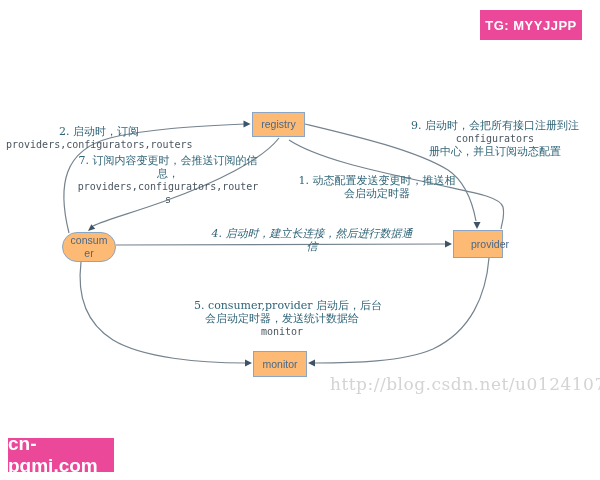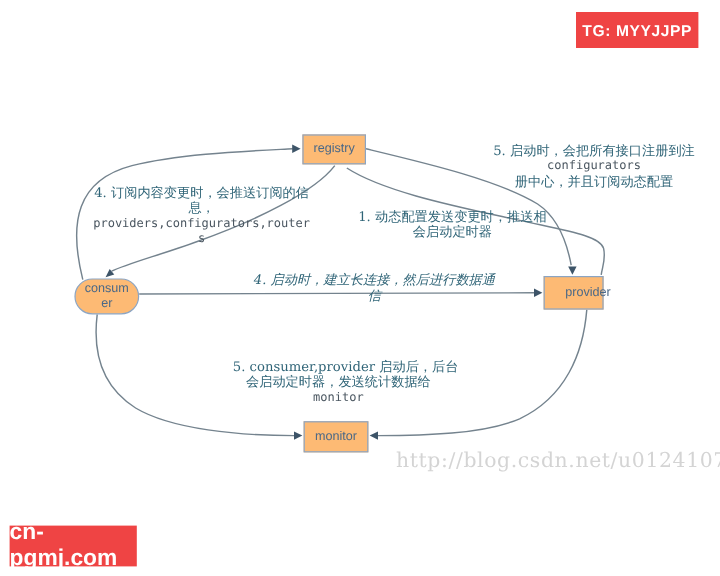--- a/index.html
+++ b/index.html
@@ -18,21 +18,21 @@
 
   .lbl{position:absolute;text-align:center;}
   .ln{white-space:nowrap;}
   .cjk{font-family:"DejaVu Serif",serif;font-size:11px;line-height:13px;color:#2f6477;}
   .mono{font-family:"DejaVu Sans Mono",monospace;font-size:10px;line-height:13px;color:#4a5660;}
 
   .watermark{position:absolute;left:330px;top:374px;width:270px;
              font-family:"DejaVu Serif",serif;font-size:17px;letter-spacing:.5px;
              color:#d4d4d4;white-space:nowrap;}
 
-  .badge{position:absolute;background:#ef4444;color:#ffffff;
+  .badge{position:absolute;background:#ec4899;color:#ffffff;
          font-family:"Liberation Sans",sans-serif;font-weight:bold;
          display:flex;align-items:center;justify-content:center;box-sizing:border-box;}
   .badge-tg{left:480px;top:10px;width:102px;height:30px;font-size:13px;letter-spacing:.5px;}
   .badge-site{left:8px;top:438px;width:106px;height:34px;font-size:19px;}
 </style>
 </head>
 <body>
 
 <div class="stage">
 
@@ -58,28 +58,32 @@
     <path d="M 489 258 C 486 295, 471 331, 433 349 C 403 362, 352 363, 315 363"></path>
     <polygon points="308,363 315,359.5 315,366.5"></polygon>
   </svg>
 
   <div class="node node--line" style="left:252px;top:112px;width:53px;height:25px;">registry</div>
   <div class="node node--wrap" style="left:62px;top:232px;width:54px;height:30px;">consumer</div>
   <div class="node node--line" style="left:453px;top:230px;width:50px;height:28px;padding-left:24px;">provider</div>
   <div class="node node--line" style="left:253px;top:351px;width:54px;height:26px;">monitor</div>
 
   <div class="lbl" style="left:403px;top:119px;width:184px;">
-    <div class="ln cjk">5. 启动时，会把所有接口注册到注</div>
+    <div class="ln cjk">9. 启动时，会把所有接口注册到注</div>
     <div class="ln mono">configurators</div>
     <div class="ln cjk">册中心，并且订阅动态配置</div>
   </div>
 
+  <div class="lbl" style="left:6px;top:125px;width:186px;">
+    <div class="ln cjk">2. 启动时，订阅</div>
+    <div class="ln mono">providers,configurators,routers</div>
+  </div>
 
   <div class="lbl" style="left:73px;top:154px;width:190px;">
-    <div class="ln cjk">4. 订阅内容变更时，会推送订阅的信</div>
+    <div class="ln cjk">7. 订阅内容变更时，会推送订阅的信</div>
     <div class="ln cjk">息，</div>
     <div class="ln mono">providers,configurators,router</div>
     <div class="ln mono">s</div>
   </div>
 
   <div class="lbl" style="left:288px;top:174px;width:178px;">
     <div class="ln cjk">1. 动态配置发送变更时，推送相</div>
     <div class="ln cjk">会启动定时器</div>
   </div>
 

